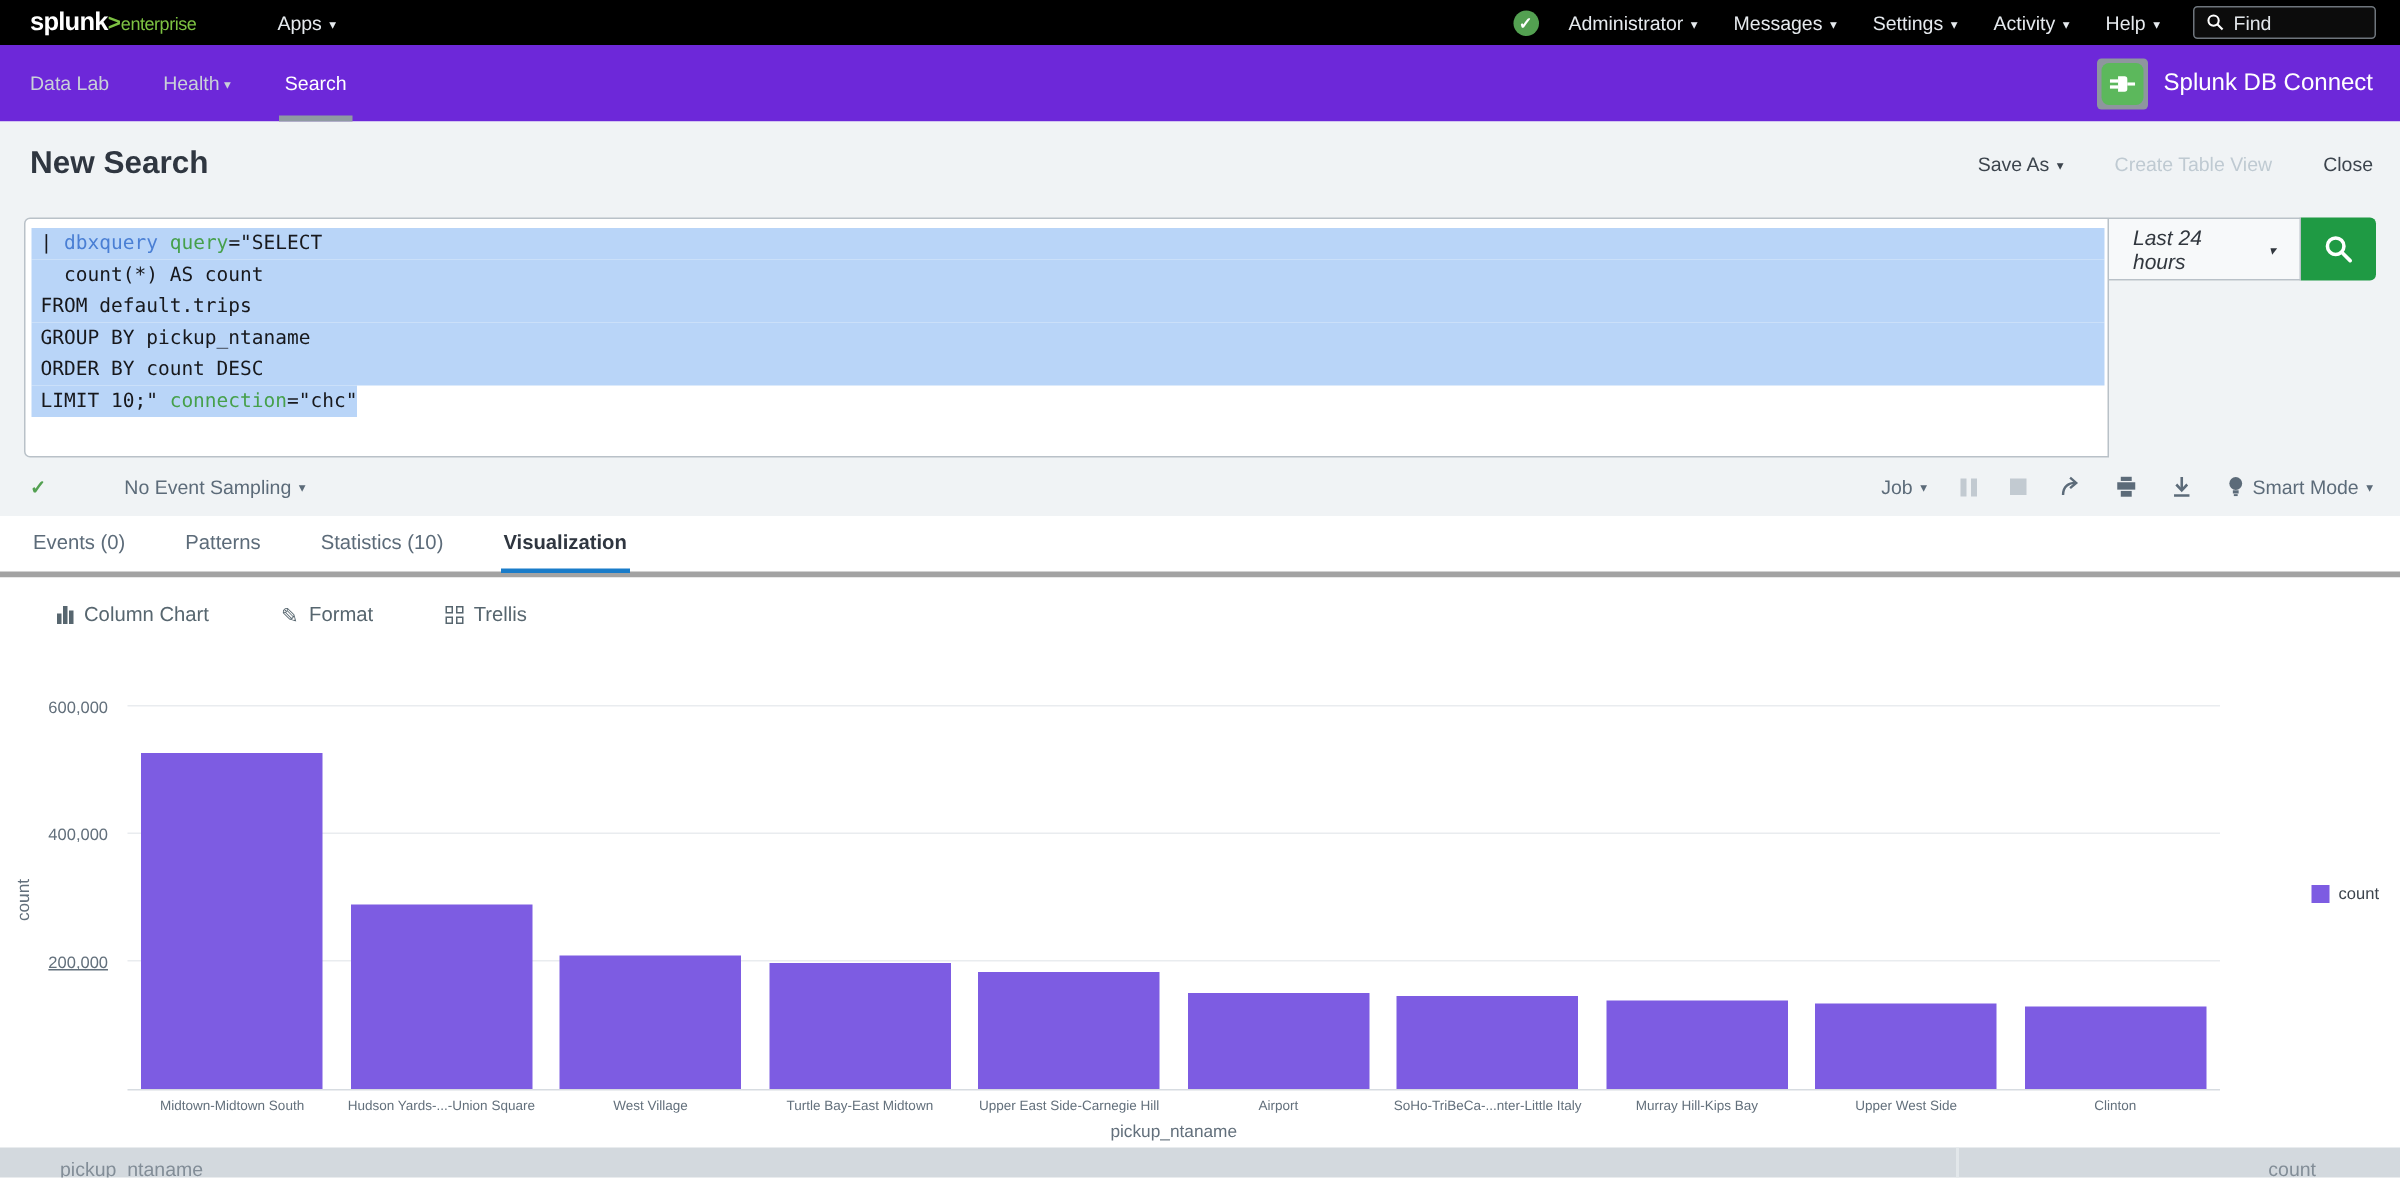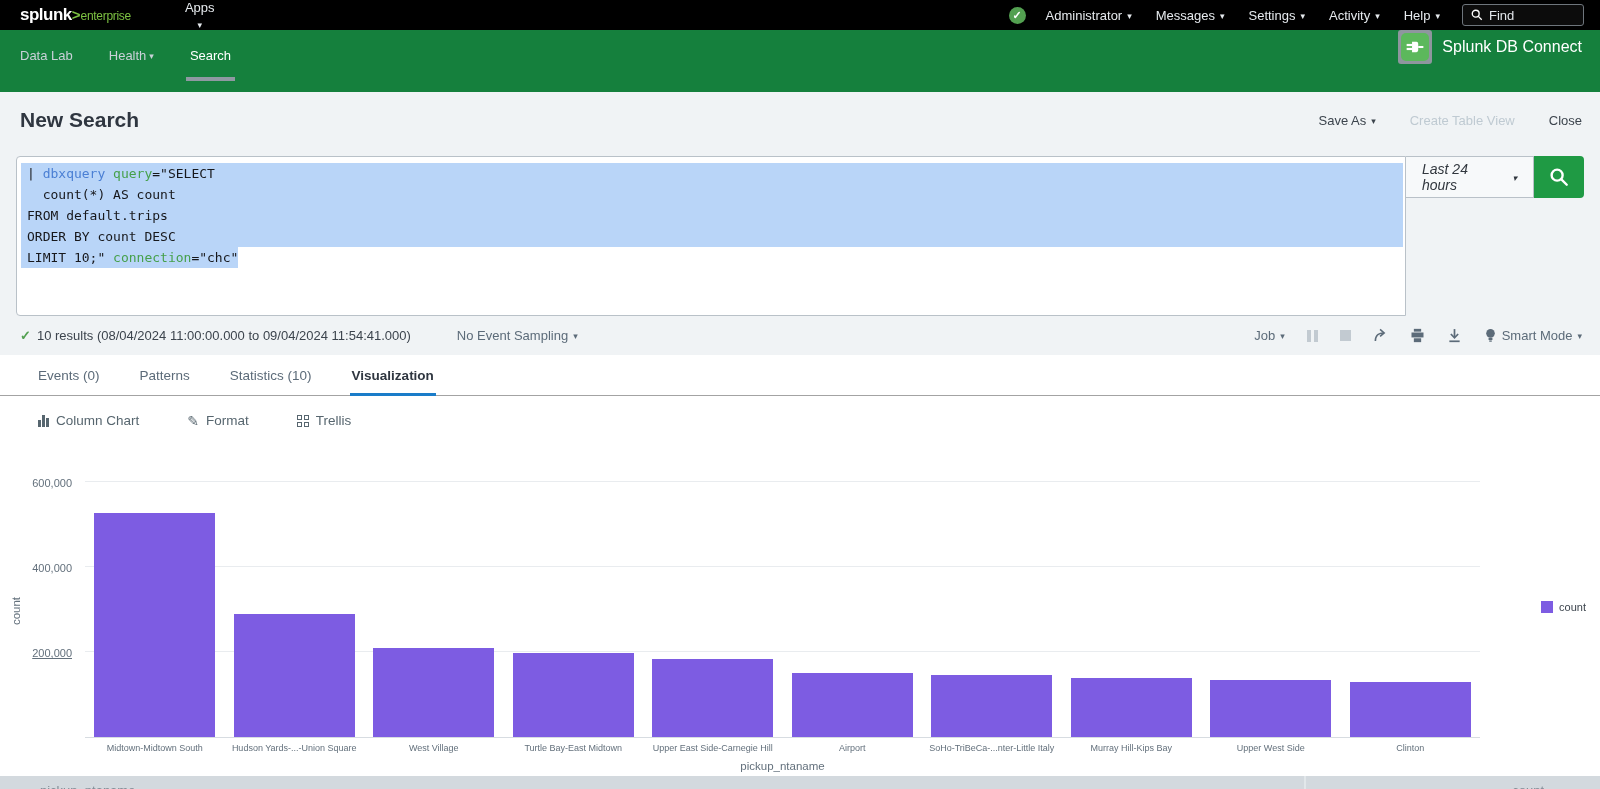--- a/index.html
+++ b/index.html
@@ -7,34 +7,34 @@
     font-family:"Liberation Sans", sans-serif; }
   .screen { width:1600px; height:789px; position:relative; background:#fff; }
 
   
   .topbar { height:30px; background:#000; display:flex; align-items:center; color:#eaeef1; font-size:13px; }
   .logo { display:flex; align-items:baseline; margin-left:20px; cursor:pointer; }
   .logo .l-splunk { color:#fff; font-weight:bold; font-size:17px; letter-spacing:-0.5px; }
   .logo .l-gt { color:#7dc242; font-weight:bold; font-size:15px; }
   .logo .l-prod { color:#7dc242; font-size:12px; letter-spacing:-0.3px; }
   .topbar-item { display:flex; align-items:center; gap:5px; padding:0 12px; height:30px; cursor:pointer; color:#e6eaee; }
-  .topbar-item.apps { margin-left:42px;flex-direction:column; }
+  .topbar-item.apps { margin-left:42px; }
   .topbar-right { margin-left:auto; display:flex; align-items:center; }
   .caret { font-size:9px; line-height:1; position:relative; top:1px; }
   .health-badge { width:17px; height:17px; border-radius:50%; background:#53a051; color:#fff;
     font-size:11px; font-weight:bold; display:flex; align-items:center; justify-content:center; margin-right:8px; }
   .findbox { display:flex; align-items:center; gap:6px; width:122px; height:22px; border:1px solid #6e757c;
     border-radius:3px; background:#0c0c0c; margin:0 16px 0 10px; padding:0 8px; }
   .findbox input { background:transparent; border:none; outline:none; color:#fff; font-size:13px; width:80px;
     font-family:"Liberation Sans", sans-serif; }
   .findbox input::placeholder { color:#e2e6ea; opacity:1; }
   .icon-svg { display:inline-block; vertical-align:middle; }
 
   
-  .appnav { height:62px; background:#15803d; display:flex; align-items:flex-start; font-size:13px; color:#c9d1d8; }
+  .appnav { height:51px; background:#6d28d9; display:flex; align-items:center; font-size:13px; color:#c9d1d8; }
   .appnav-item { position:relative; height:51px; display:flex; align-items:center; padding:0 18px; cursor:pointer; gap:3px; }
   .appnav-item.first { padding-left:20px; }
   .appnav-item.active { color:#fff; }
   .appnav-item.active::after { content:""; position:absolute; left:14px; right:14px; bottom:0; height:4px; background:#8f99a2; }
   .appnav-right { margin-left:auto; display:flex; align-items:center; gap:10px; padding-right:18px; cursor:pointer; }
   .appicon-tile { width:34px; height:34px; background:#8e969e; border-radius:3px; display:flex; align-items:center; justify-content:center; }
   .appicon { width:28px; height:28px; background:#5cb85c; border-radius:5px; display:flex; align-items:center; justify-content:center; }
   .appnav-apptitle { color:#fff; font-size:16px; }
 
   
@@ -66,21 +66,21 @@
   .result-check { color:#53a051; font-weight:bold; margin-right:6px; }
   .sampling { margin-left:46px; color:#5c6b79; cursor:pointer; display:flex; gap:5px; align-items:center; }
   .status-right { margin-left:auto; display:flex; align-items:center; gap:22px; color:#5c6b79; }
   .status-right .ctrl { cursor:pointer; display:flex; align-items:center; gap:5px; }
   .ctrl.dim { color:#c2cad1; }
   .icon-pause { display:inline-flex; gap:3px; }
   .icon-pause i { width:4px; height:12px; background:currentColor; display:inline-block; }
   .icon-stop { width:11px; height:11px; background:currentColor; display:inline-block; }
 
   
-  .tabs-row { background:#fff; border-bottom:1px solid #a3a3a3; display:flex; align-items:flex-end; height:41px; padding-left:36px; gap:36px; }
+  .tabs-row { background:#fff; border-bottom:4px solid #a3a3a3; display:flex; align-items:flex-end; height:41px; padding-left:20px; gap:36px; }
   .tab { position:relative; font-size:13.5px; color:#5c6b79; padding:0 2px 12px 2px; cursor:pointer; }
   .tab.active { color:#2f3640; font-weight:bold; }
   .tab.active::after { content:""; position:absolute; left:0; right:0; bottom:-1px; height:3px; background:#1a7cc9; }
 
   
   .viz-bar { display:flex; align-items:center; height:49px; padding-left:38px; gap:48px; background:#fff; font-size:13.5px; color:#57666f; }
   .viz-ctrl { display:flex; align-items:center; gap:7px; cursor:pointer; }
   .icon-colchart { display:inline-flex; align-items:flex-end; gap:1px; height:12px; }
   .icon-colchart i { width:3px; background:currentColor; display:inline-block; }
   .icon-colchart i:nth-child(1){height:7px} .icon-colchart i:nth-child(2){height:12px} .icon-colchart i:nth-child(3){height:9px}
@@ -198,40 +198,40 @@
           <span>Close</span>
         </span>
       </div>
     </div>
 
     <div class="search-row">
       <div class="query-box">
           <div class="qline"><span class="sel full"><span class="tok-p">| </span><span class="tok-c">dbxquery</span><span class="tok-p"> </span><span class="tok-a">query</span><span class="tok-p">="SELECT</span></span></div>
           <div class="qline"><span class="sel full"><span class="tok-p">  count(*) AS count</span></span></div>
           <div class="qline"><span class="sel full"><span class="tok-p">FROM default.trips</span></span></div>
+          <div class="qline"><span class="sel full"><span class="tok-p">GROUP BY pickup_ntaname</span></span></div>
           <div class="qline"><span class="sel full"><span class="tok-p">ORDER BY count DESC</span></span></div>
           <div class="qline"><span class="sel"><span class="tok-p">LIMIT 10;" </span><span class="tok-a">connection</span><span class="tok-p">="chc"</span></span></div>
         </div>
       <div class="time-group">
         <div class="time-btn">
           <span>Last 24 hours</span>
           <span class="caret">▾</span>
         </div>
         <button class="go-btn">
           <svg width="20" height="20" viewBox="0 0 16 16">
               <circle cx="6.5" cy="6.5" r="4.4" fill="none" stroke="#fff" stroke-width="1.9"></circle>
               <line x1="9.9" y1="9.9" x2="14.2" y2="14.2" stroke="#fff" stroke-width="1.9" stroke-linecap="round"></line>
             </svg>
         </button>
       </div>
     </div>
 
     <div class="status-bar">
       <span class="result-check">✓</span>
-      <span>10 results (08/04/2024 11:00:00.000 to 09/04/2024 11:54:41.000)</span>
       <span class="sampling">
         <span>No Event Sampling</span>
         <span class="caret">▾</span>
       </span>
       <div class="status-right">
         <span class="ctrl">
           <span>Job</span>
           <span class="caret">▾</span>
         </span>
         <span class="ctrl dim">

